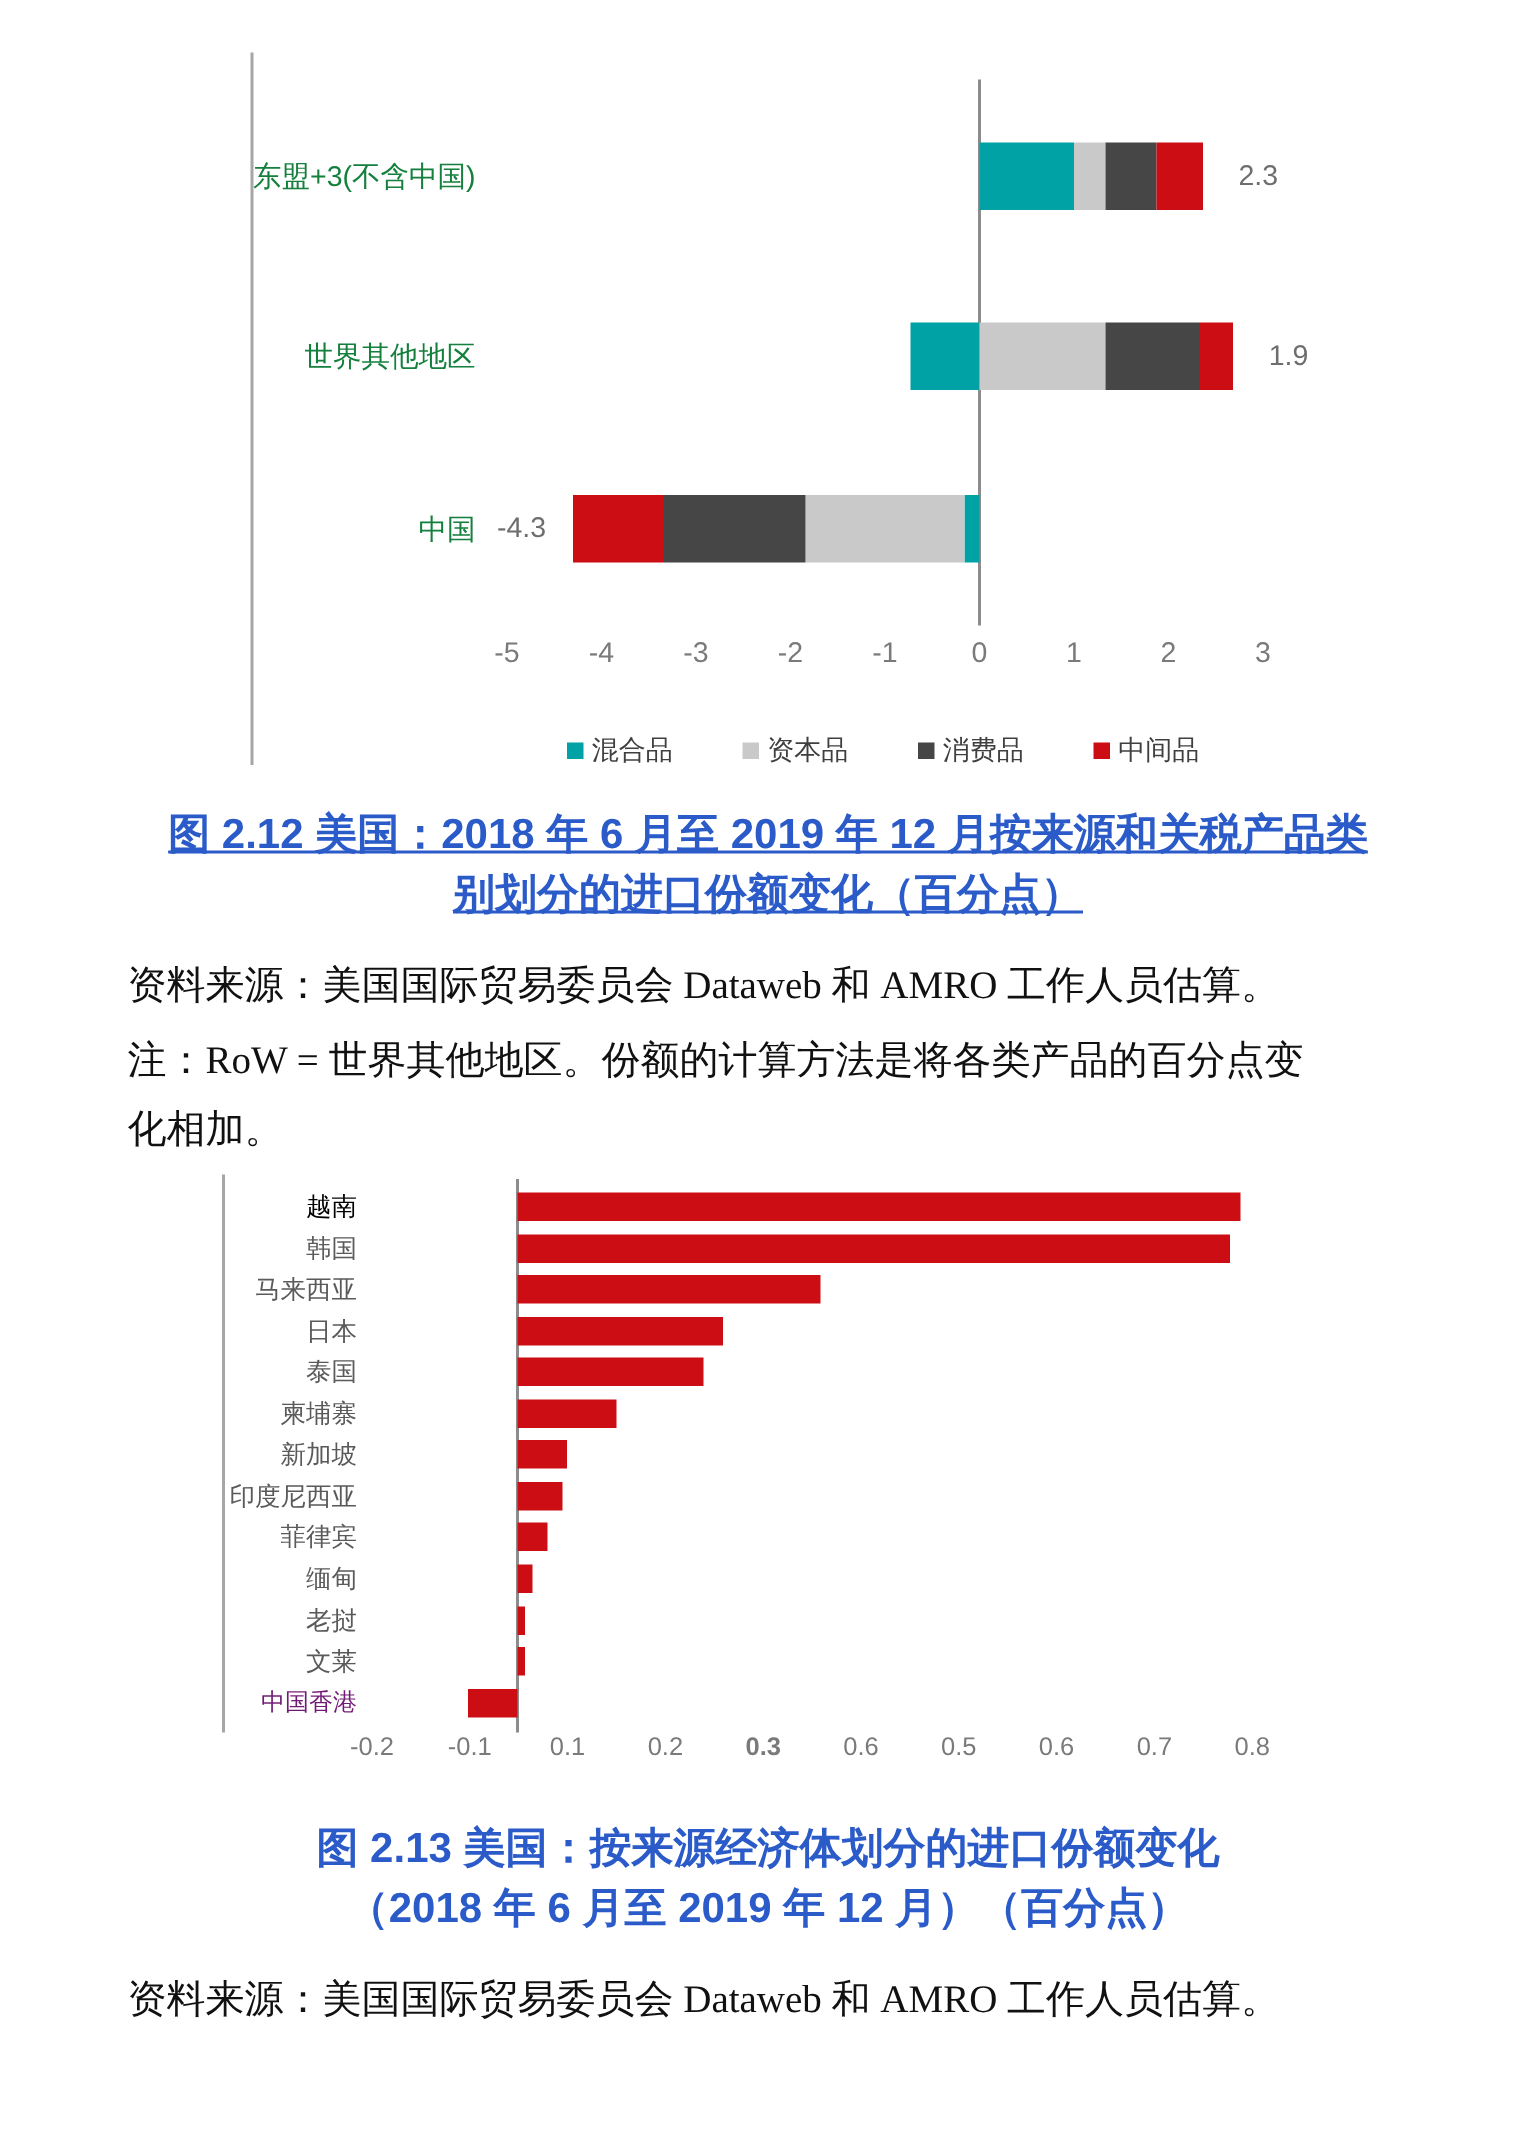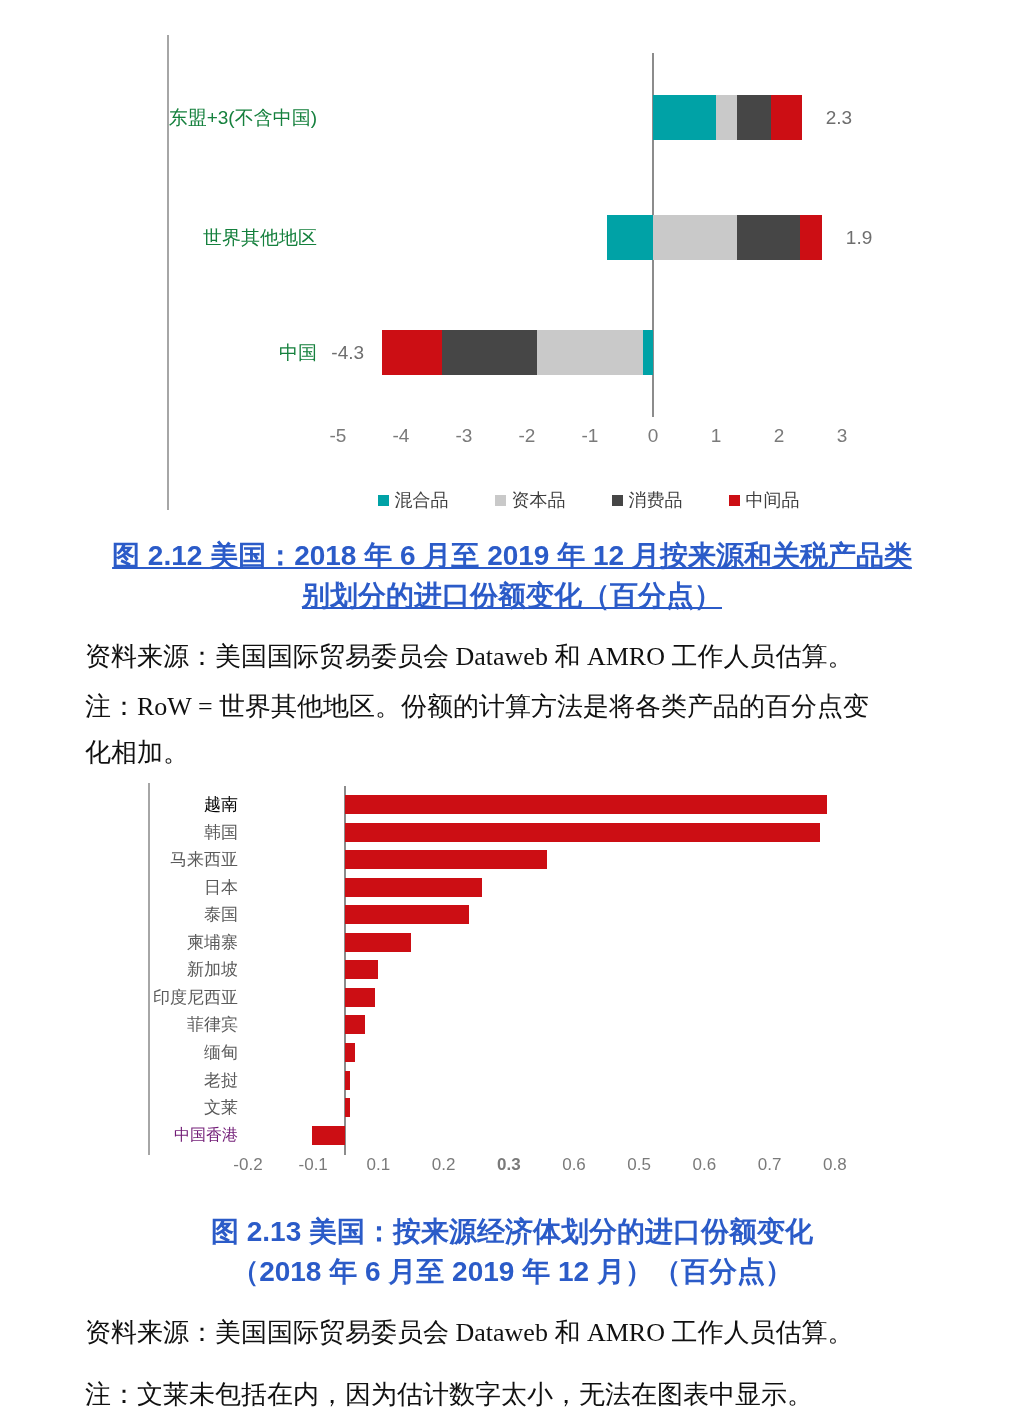--- a/index.html
+++ b/index.html
@@ -134,15 +134,14 @@
       <div class="tick-label" style="left: 596.6px; top: 372px; width: 50px; font-size: 17px;">0.7</div>
       <div class="tick-label" style="left: 661.8px; top: 372px; width: 50px; font-size: 17px;">0.8</div>
     </div>
 
   <div class="caption" style="top:1212px;">
     <div>图 2.13 美国：按来源经济体划分的进口份额变化</div>
     <div>（2018 年 6 月至 2019 年 12 月）（百分点）</div>
   </div>
 
   <div class="body-text" style="top:1310px;left:85px;width:900px;">资料来源：美国国际贸易委员会 Dataweb 和 AMRO 工作人员估算。</div>
-  <div class="body-text" style="top:1372px;left:85px;width:900px;">注：文莱未包括在内，因为估计数字太小，无法在图表中显示。</div>
 
 </div>
 
 </body></html>

